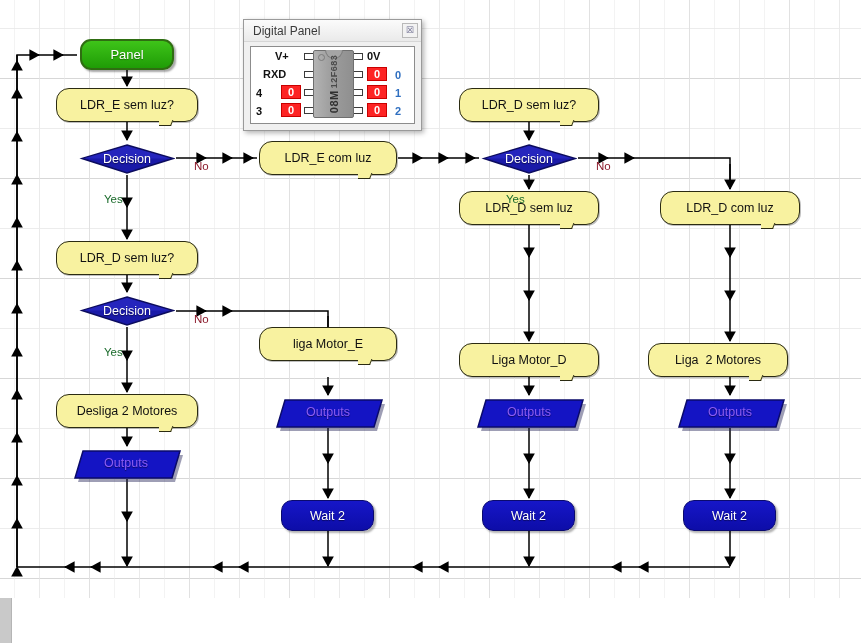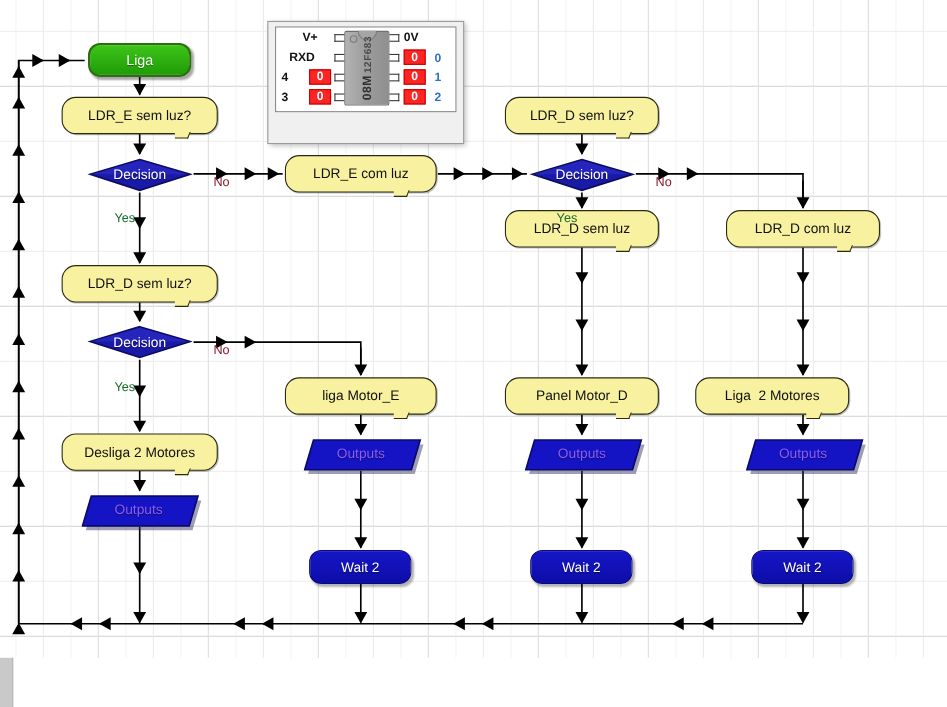--- a/index.html
+++ b/index.html
@@ -317,74 +317,78 @@
       <path d="M440,567 L439,567" marker-end="url(#ar-l)"></path>
       <path d="M414,567 L413,567" marker-end="url(#ar-l)"></path>
       <path d="M240,567 L239,567" marker-end="url(#ar-l)"></path>
       <path d="M214,567 L213,567" marker-end="url(#ar-l)"></path>
       <path d="M92,567  L91,567" marker-end="url(#ar-l)"></path>
       <path d="M66,567  L65,567" marker-end="url(#ar-l)"></path>
     </g>
   </svg>
 
   <div id="nodes">
-      <div class="node n-start" style="left: 80px; top: 39px; width: 94px; height: 31px;"><span>Liga</span></div>
+      <div class="node n-start" style="left: 80px; top: 39px; width: 94px; height: 31px;"><span>Panel</span></div>
       <div class="node n-comment" style="left: 56px; top: 88px; width: 142px; height: 34px;"><span>LDR_E sem luz?</span><span class="tail"></span></div>
       <div class="node n-decision" style="left: 79px; top: 142px; width: 96px; height: 33px;"><svg width="96" height="33" viewBox="0 0 96 33">
           <path d="M48,3 L94,16.5 L48,31 L3,16.5 Z" fill="#1a1aa8" stroke="#0c0c5e" stroke-width="1.5"></path>
           <path d="M48,4 L92,16.5 L4,16.5 Z" fill="#2a2ac4" opacity=".75"></path>
         </svg><span class="dlabel">Decision</span></div>
       <div class="node n-comment" style="left: 56px; top: 241px; width: 142px; height: 34px;"><span>LDR_D sem luz?</span><span class="tail"></span></div>
       <div class="node n-decision" style="left: 79px; top: 294px; width: 96px; height: 33px;"><svg width="96" height="33" viewBox="0 0 96 33">
           <path d="M48,3 L94,16.5 L48,31 L3,16.5 Z" fill="#1a1aa8" stroke="#0c0c5e" stroke-width="1.5"></path>
           <path d="M48,4 L92,16.5 L4,16.5 Z" fill="#2a2ac4" opacity=".75"></path>
         </svg><span class="dlabel">Decision</span></div>
       <div class="node n-comment" style="left: 56px; top: 394px; width: 142px; height: 34px;"><span>Desliga 2 Motores</span><span class="tail"></span></div>
       <div class="node n-output" style="left: 74px; top: 448px; width: 104px; height: 31px;"><svg width="112" height="37" viewBox="0 0 112 37">
           <path d="M12,7 L109,7 L101,34 L4,34 Z" fill="rgba(40,40,90,.45)"></path>
           <path d="M9,3 L106,3 L98,30 L1,30 Z" fill="#1414c4" stroke="#0a0a6a" stroke-width="1.5"></path>
         </svg><span class="olabel" style="margin-top: -1px;">Outputs</span></div>
       <div class="node n-comment" style="left: 259px; top: 141px; width: 138px; height: 34px;"><span>LDR_E com luz</span><span class="tail"></span></div>
-      <div class="node n-comment" style="left: 259px; top: 343px; width: 138px; height: 34px;"><span>liga Motor_E</span><span class="tail"></span></div>
+      <div class="node n-comment" style="left: 259px; top: 327px; width: 138px; height: 34px;"><span>liga Motor_E</span><span class="tail"></span></div>
       <div class="node n-output" style="left: 276px; top: 397px; width: 104px; height: 31px;"><svg width="112" height="37" viewBox="0 0 112 37">
           <path d="M12,7 L109,7 L101,34 L4,34 Z" fill="rgba(40,40,90,.45)"></path>
           <path d="M9,3 L106,3 L98,30 L1,30 Z" fill="#1414c4" stroke="#0a0a6a" stroke-width="1.5"></path>
         </svg><span class="olabel" style="margin-top: -1px;">Outputs</span></div>
       <div class="node n-wait" style="left: 281px; top: 500px; width: 93px; height: 31px;"><span>Wait 2</span></div>
       <div class="node n-comment" style="left: 459px; top: 88px; width: 140px; height: 34px;"><span>LDR_D sem luz?</span><span class="tail"></span></div>
       <div class="node n-decision" style="left: 481px; top: 142px; width: 96px; height: 33px;"><svg width="96" height="33" viewBox="0 0 96 33">
           <path d="M48,3 L94,16.5 L48,31 L3,16.5 Z" fill="#1a1aa8" stroke="#0c0c5e" stroke-width="1.5"></path>
           <path d="M48,4 L92,16.5 L4,16.5 Z" fill="#2a2ac4" opacity=".75"></path>
         </svg><span class="dlabel">Decision</span></div>
       <div class="node n-comment" style="left: 459px; top: 191px; width: 140px; height: 34px;"><span>LDR_D sem luz</span><span class="tail"></span></div>
-      <div class="node n-comment" style="left: 459px; top: 343px; width: 140px; height: 34px;"><span>Panel Motor_D</span><span class="tail"></span></div>
+      <div class="node n-comment" style="left: 459px; top: 343px; width: 140px; height: 34px;"><span>Liga Motor_D</span><span class="tail"></span></div>
       <div class="node n-output" style="left: 477px; top: 397px; width: 104px; height: 31px;"><svg width="112" height="37" viewBox="0 0 112 37">
           <path d="M12,7 L109,7 L101,34 L4,34 Z" fill="rgba(40,40,90,.45)"></path>
           <path d="M9,3 L106,3 L98,30 L1,30 Z" fill="#1414c4" stroke="#0a0a6a" stroke-width="1.5"></path>
         </svg><span class="olabel" style="margin-top: -1px;">Outputs</span></div>
       <div class="node n-wait" style="left: 482px; top: 500px; width: 93px; height: 31px;"><span>Wait 2</span></div>
       <div class="node n-comment" style="left: 660px; top: 191px; width: 140px; height: 34px;"><span>LDR_D com luz</span><span class="tail"></span></div>
-      <div class="node n-comment" style="left: 632px; top: 343px; width: 140px; height: 34px;"><span>Liga  2 Motores</span><span class="tail"></span></div>
+      <div class="node n-comment" style="left: 648px; top: 343px; width: 140px; height: 34px;"><span>Liga  2 Motores</span><span class="tail"></span></div>
       <div class="node n-output" style="left: 678px; top: 397px; width: 104px; height: 31px;"><svg width="112" height="37" viewBox="0 0 112 37">
           <path d="M12,7 L109,7 L101,34 L4,34 Z" fill="rgba(40,40,90,.45)"></path>
           <path d="M9,3 L106,3 L98,30 L1,30 Z" fill="#1414c4" stroke="#0a0a6a" stroke-width="1.5"></path>
         </svg><span class="olabel" style="margin-top: -1px;">Outputs</span></div>
       <div class="node n-wait" style="left: 683px; top: 500px; width: 93px; height: 31px;"><span>Wait 2</span></div>
       <div class="node n-stop" style="left: 280px; top: 601px; width: 94px; height: 32px;"><span>Stop</span></div>
     </div>
   <div id="branch-labels">
       <div class="wire-label lbl-no" style="left: 178px; top: 160px;">No</div>
       <div class="wire-label lbl-yes" style="left: 104px; top: 177px;">Yes</div>
       <div class="wire-label lbl-no" style="left: 178px; top: 313px;">No</div>
       <div class="wire-label lbl-yes" style="left: 104px; top: 330px;">Yes</div>
       <div class="wire-label lbl-no" style="left: 580px; top: 160px;">No</div>
       <div class="wire-label lbl-yes" style="left: 506px; top: 177px;">Yes</div>
     </div>
 
   <div id="digital-panel">
+    <div id="dp-titlebar">
+      <span id="dp-title">Digital Panel</span>
+      <span id="dp-close">☒</span>
+    </div>
     <div id="dp-body">
       <div id="dp-inner">
 
         <div class="chip">
           <div class="notch"></div>
           <div class="dot"></div>
           <div class="ctext">
             <span class="c1">08M</span>
             <span class="c2">12F683</span>
           </div>

